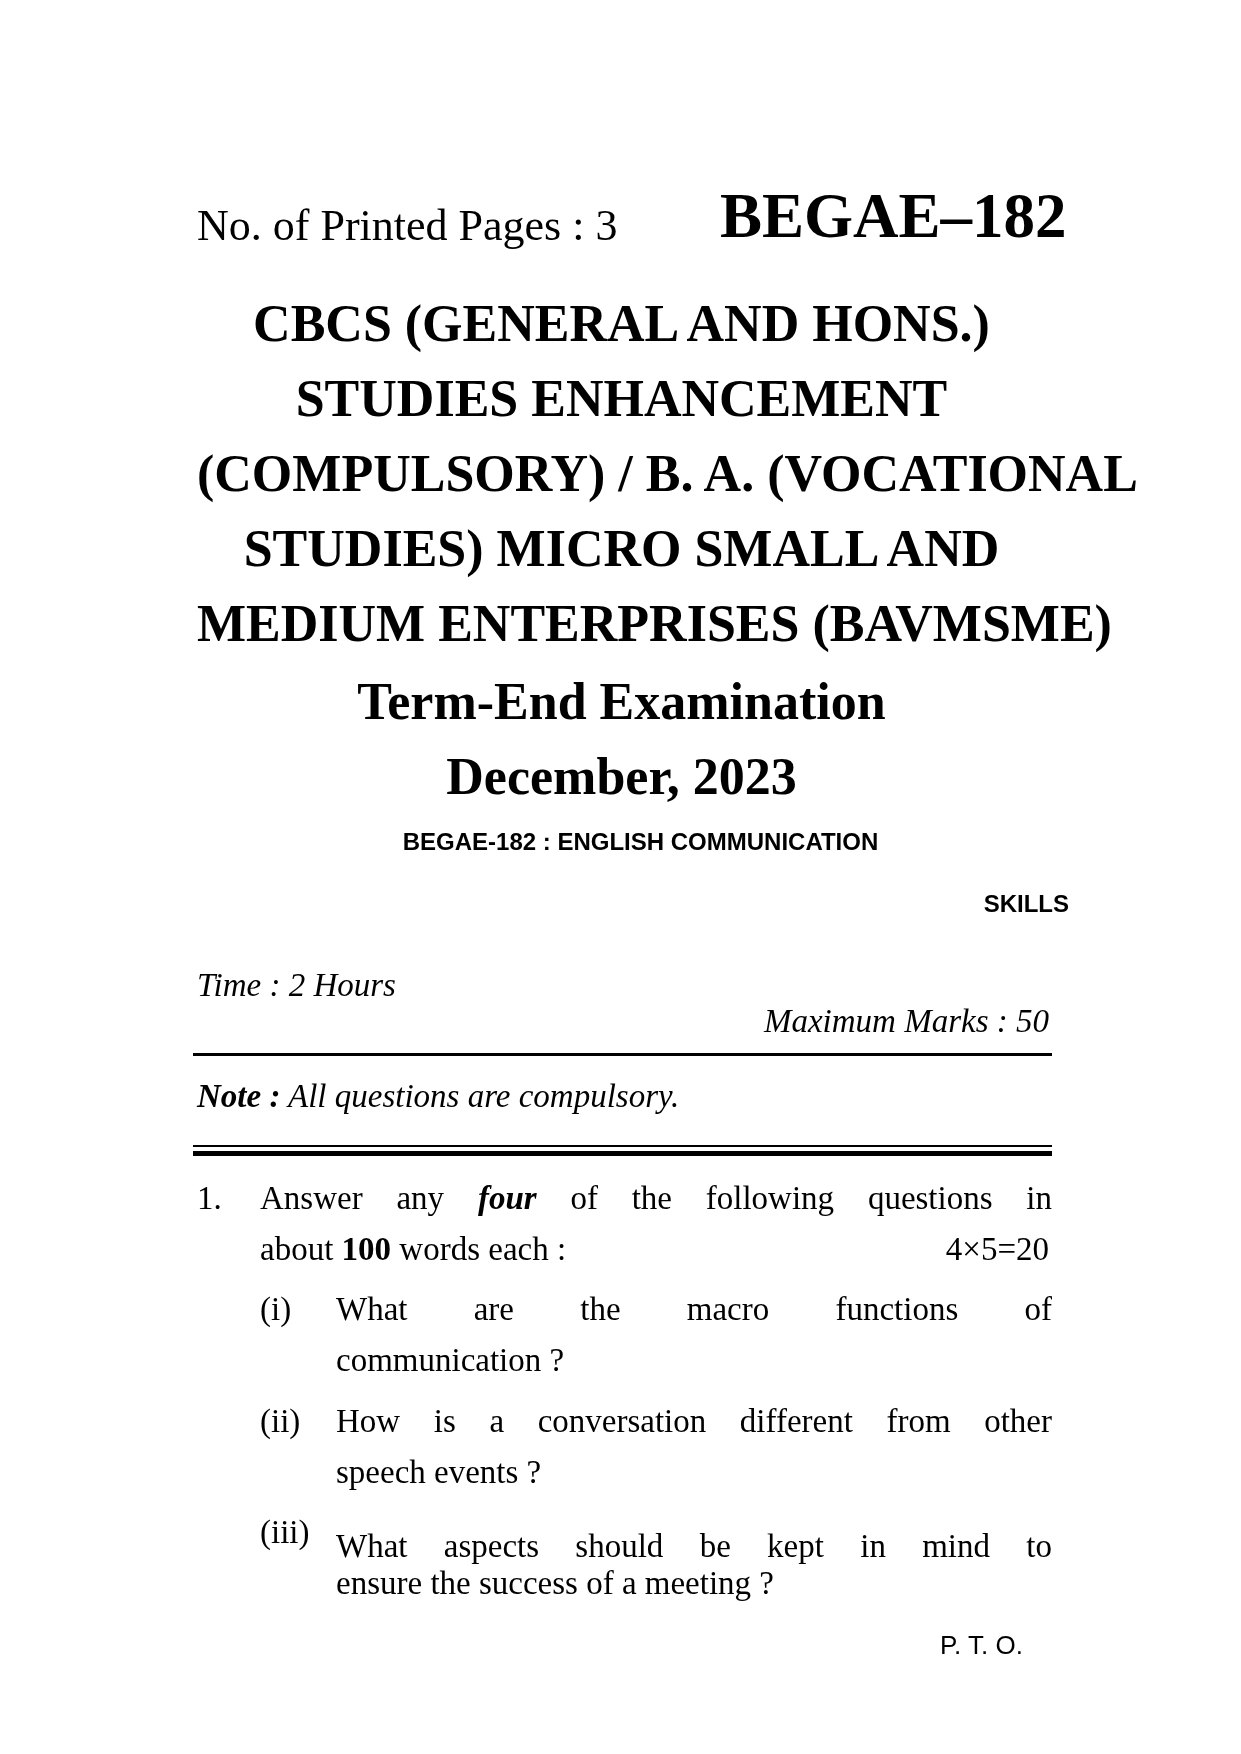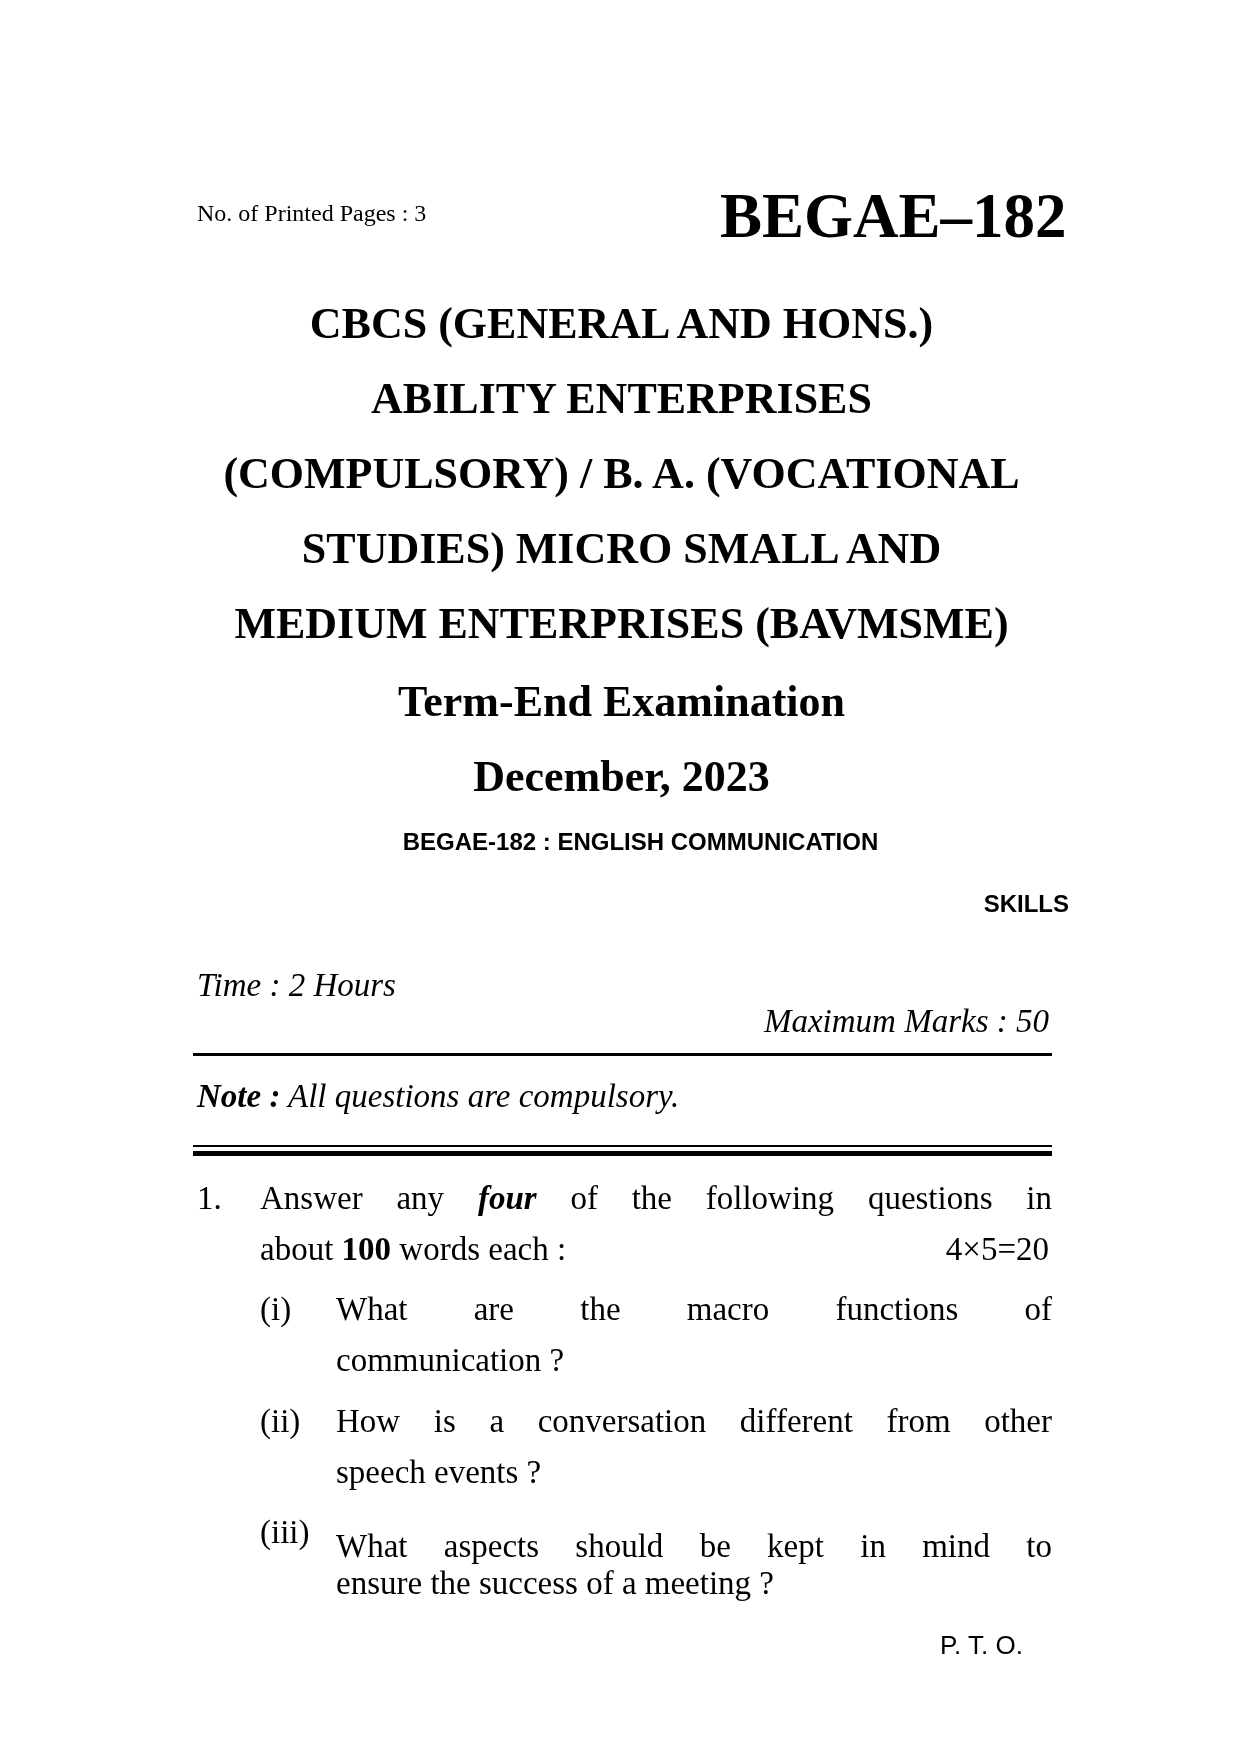--- a/index.html
+++ b/index.html
@@ -1,23 +1,23 @@
 <!DOCTYPE html>
 <html><head>
 <meta charset="utf-8">
 <style>
   html, body { margin: 0; padding: 0; background: #ffffff; }
   body { width: 1241px; height: 1754px; position: relative; overflow: hidden; color: #000; font-family: "DejaVu Serif", "Liberation Serif", serif; }
   .abs { position: absolute; }
 
-  #pages { left: 197px; top: 200px; font-size: 24px; font-family: "Liberation Serif", serif; }
+  #pages { left: 197px; top: 200px; font-size: 44px; font-family: "Liberation Serif", serif; }
   #code { left: 720px; top: 180px; font-size: 63px; font-weight: bold; font-family: "Liberation Serif", serif; }
 
   .title-block { position: absolute; left: 197px; width: 857px; text-align: center; font-family: "Liberation Serif", serif; font-weight: bold; }
-  .tline { position: absolute; left: 0; right: 8px; font-size: 44px; line-height: 48px; white-space: nowrap; }
+  .tline { position: absolute; left: 0; right: 8px; font-size: 52px; line-height: 48px; white-space: nowrap; }
 
   .subtitle { position: absolute; left: 212px; width: 857px; text-align: center; font-family: "Liberation Sans", sans-serif; font-weight: bold; font-size: 24px; white-space: nowrap; }
 
   .timeline { position: absolute; top: 967px; font-size: 33px; font-style: italic; font-family: "Liberation Serif", serif; }
   #time { left: 197px; text-align: center; }
   #marks { right: 192px; margin-top: 36px; }
 
   .rule { position: absolute; left: 193px; width: 859px; background: #000; }
 
   #note { left: 197px; top: 1078px; font-size: 33px; font-family: "Liberation Serif", serif; font-style: italic; }
@@ -28,21 +28,21 @@
   #pto { left: 940px; top: 1630px; font-size: 26px; font-weight: normal; font-family: "Liberation Sans", sans-serif; }
 </style>
 </head>
 <body>
 
 <div id="pages" class="abs">No. of Printed Pages : 3</div>
 <div id="code" class="abs">BEGAE–182</div>
 
 <div class="title-block" style="top:300px;">
   <div class="tline" style="top:0px;">CBCS (GENERAL AND HONS.)</div>
-  <div class="tline" style="top:75px;">ABILITY ENTERPRISES</div>
+  <div class="tline" style="top:75px;">STUDIES ENHANCEMENT</div>
   <div class="tline" style="top:150px;">(COMPULSORY) / B. A. (VOCATIONAL</div>
   <div class="tline" style="top:225px;">STUDIES) MICRO SMALL AND</div>
   <div class="tline" style="top:300px;">MEDIUM ENTERPRISES (BAVMSME)</div>
   <div class="tline" style="top:378px;">Term-End Examination</div>
   <div class="tline" style="top:453px;">December, 2023</div>
 </div>
 
 <div class="subtitle" style="top:828px;">BEGAE-182 : ENGLISH COMMUNICATION</div>
 <div class="subtitle" style="top:890px;text-align:right;">SKILLS</div>
 

